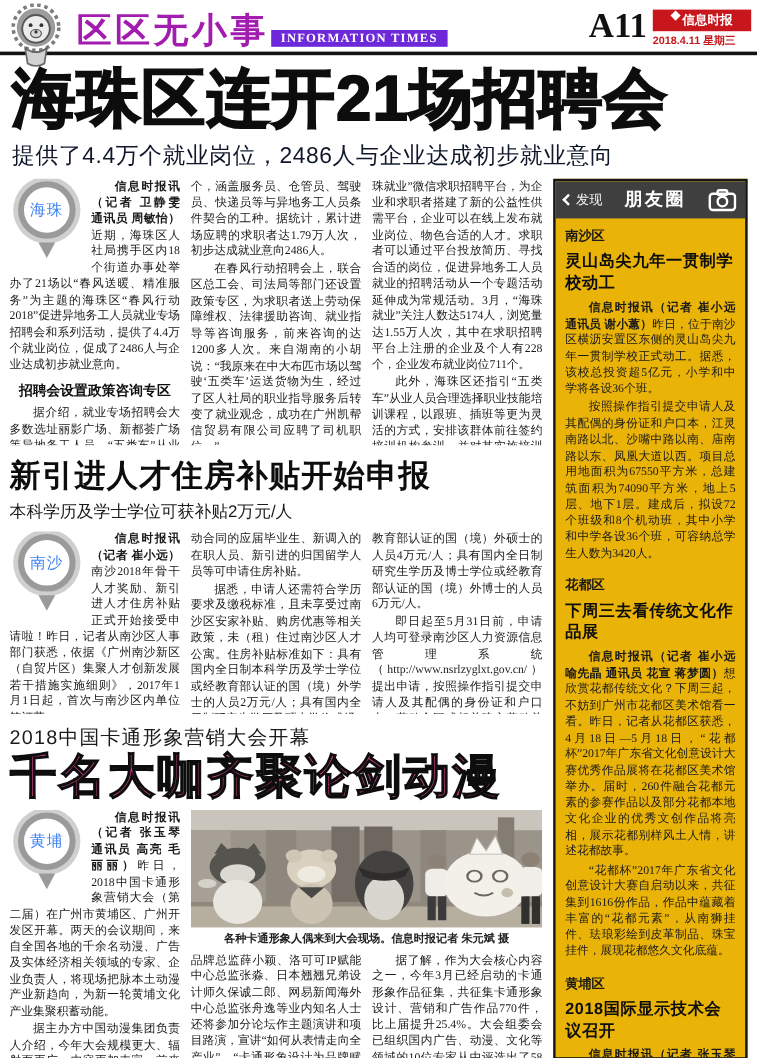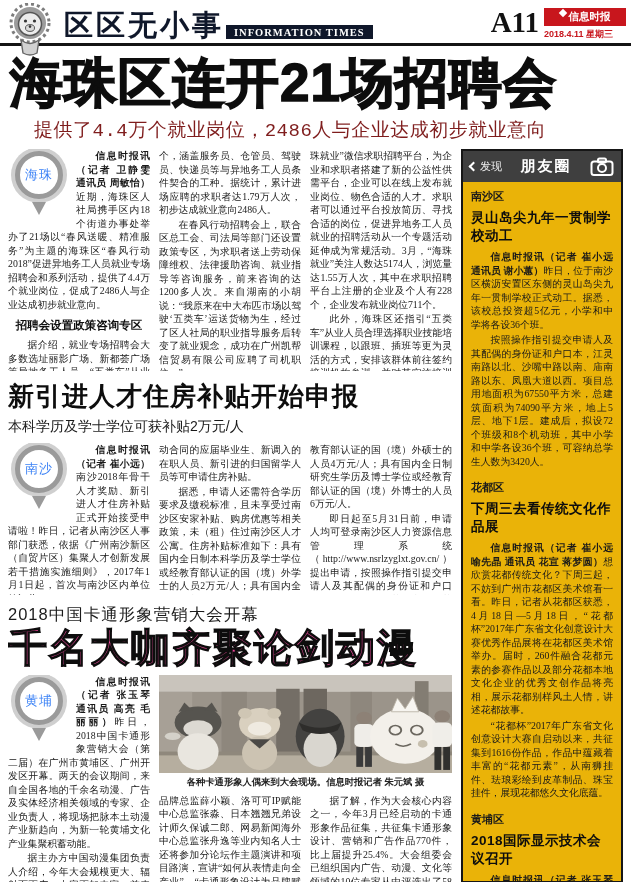--- a/index.html
+++ b/index.html
@@ -6,39 +6,39 @@
   html,body { background:#e9e9e9; }
   .page {
     position:relative; width:631px; height:882px; margin:0 auto;
     background:#fff; overflow:hidden; color:#111;
     font-family:"Liberation Serif", serif;
   }
   
   header { position:relative; height:46px; border-bottom:3px solid #141414; }
   .lion { position:absolute; left:6px; top:3px; width:48px; height:54px; z-index:2; }
   .mh-title { position:absolute; left:64px; top:6px; font-family:"Liberation Sans",sans-serif;
-    font-size:29px; font-weight:900; letter-spacing:3px; color:#0f172a; }
-  .mh-eng { position:absolute; left:226px; top:25px; background:#0f172a; color:#fff;
+    font-size:29px; font-weight:900; letter-spacing:3px; color:#a21caf; }
+  .mh-eng { position:absolute; left:226px; top:25px; background:#6d28d9; color:#fff;
     font-family:"Liberation Serif",serif; font-weight:bold; font-size:10.5px;
     padding:2px 8px 1px; letter-spacing:1px; }
   .mh-page { position:absolute; right:92px; top:6px; font-family:"Liberation Serif",serif;
     font-weight:bold; font-size:29px; }
   .mh-paper { position:absolute; right:5px; top:8px; width:82px; }
   .paper-badge { display:flex; align-items:flex-start; justify-content:center; gap:3px;
     background:#c8161d; color:#fff; font-family:"Liberation Sans",sans-serif;
     font-size:10.5px; font-weight:bold; padding:2px 3px; }
   .logo-mark { display:inline-block; width:6px; height:6px; background:#fff; transform:rotate(45deg); }
   .mh-date { display:block; margin-top:2px; color:#c8161d; font-size:9px; font-weight:bold;
     font-family:"Liberation Sans",sans-serif; white-space:nowrap; }
   
   .hblock { padding:10px 10px 0; }
   .hblock h1 { font-family:"Liberation Sans",sans-serif; font-size:53px; font-weight:900;
     line-height:1.0; letter-spacing:1px; color:#0d0d0d; -webkit-text-stroke:1.5px #0d0d0d; }
-  .deck { font-size:19px; margin-top:8px; color:#7f1d1d; letter-spacing:0.5px;
-    font-family:Liberation Mono, monospace;margin-left:24px; }
+  .deck { font-size:19px; margin-top:8px; color:#0f172a; letter-spacing:0.5px;
+    font-family:Liberation Sans, sans-serif; }
   
   .content-row { display:flex; gap:9px; padding:6px 8px 0; height:740px; }
   .main-col { flex:0 0 444px; width:444px; overflow:hidden; }
   
   .cols { display:flex; gap:9px; overflow:hidden; }
   .col { flex:1 1 0; overflow:hidden; }
   .col p, .m-p { font-size:9.8px; line-height:13.5px; text-align:justify;
     text-indent:2em; color:#191919; margin-bottom:1px; }
   .col p.run-on { text-indent:0; }
   .col p b, .m-p b { font-family:"Liberation Sans",sans-serif; }

